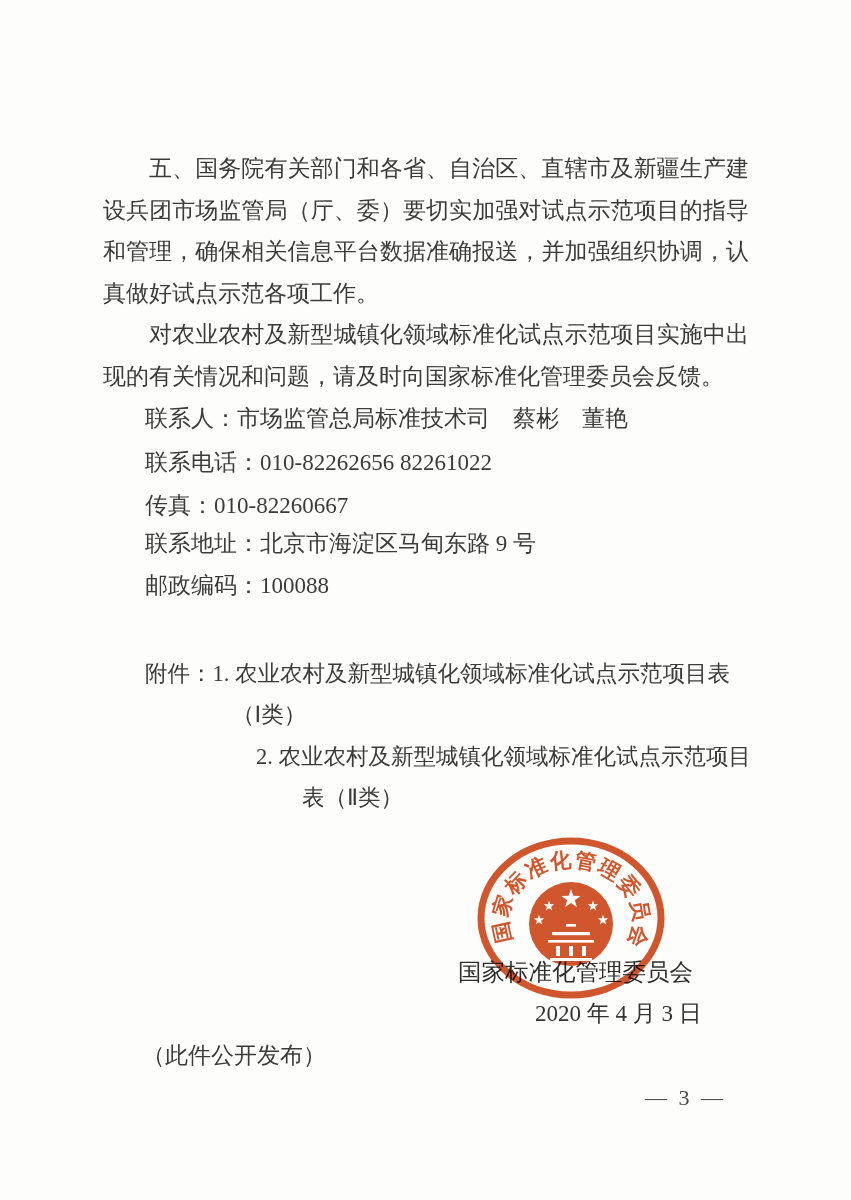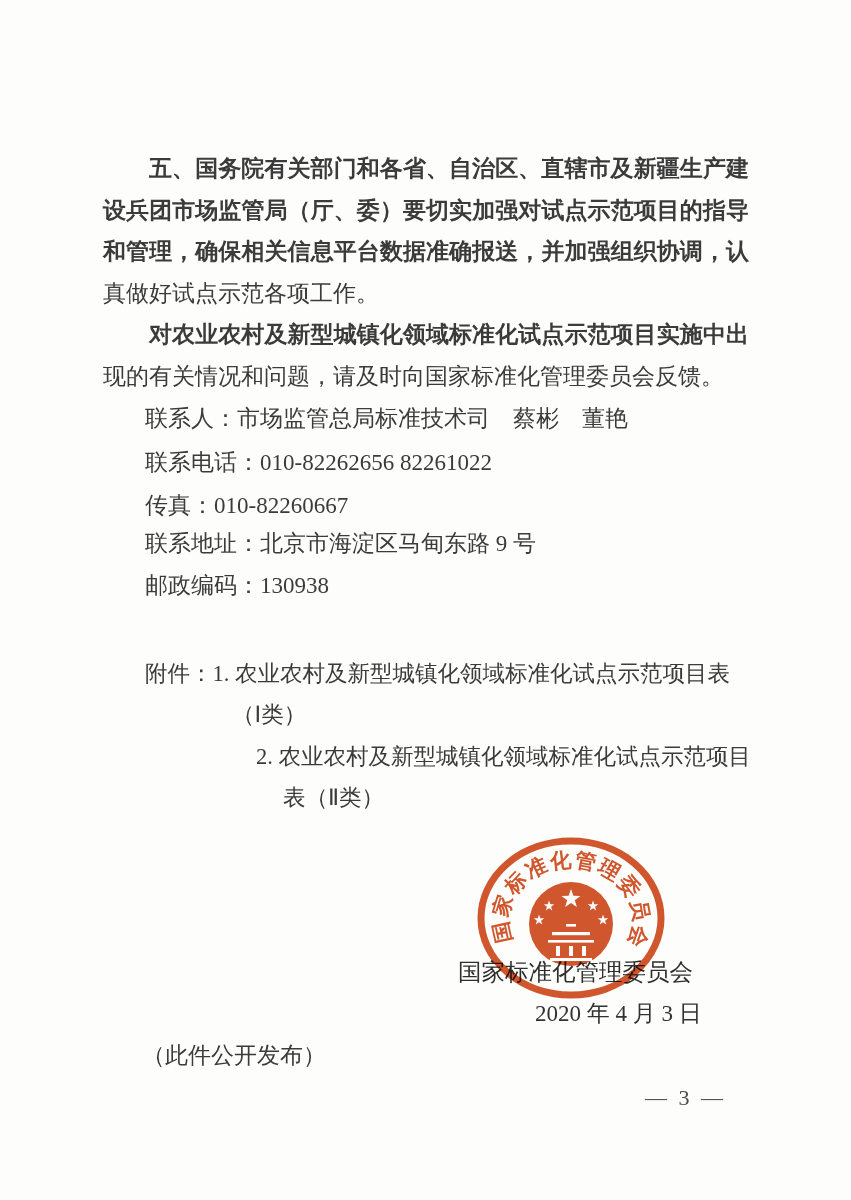--- a/index.html
+++ b/index.html
@@ -21,21 +21,20 @@
   }
   .para-line {
     left: 103px;
     width: 646px;
     box-sizing: border-box;
     white-space: normal;
   }
   .stretch {
     text-align: justify;
     text-align-last: justify;
-    font-weight: bold;
   }
   .indent { padding-left: 46px; }
   .contact-line { left: 145px; }
   .attach-line { font-size: 22.5px; }
   .signature-line {
     position: absolute;
     left: 458px; top: 956px;
     font-size: 23.5px;
     color: #2e2e2e;
     z-index: 1;
@@ -83,26 +82,26 @@
   <div class="cjk-line para-line" style="top:279px">真做好试点示范各项工作。</div>
   <div class="cjk-line para-line stretch" style="top:237px">和管理，确保相关信息平台数据准确报送，并加强组织协调，认</div>
 
   <div class="cjk-line para-line stretch indent" style="top:320px">对农业农村及新型城镇化领域标准化试点示范项目实施中出</div>
   <div class="cjk-line para-line" style="top:362px">现的有关情况和问题，请及时向国家标准化管理委员会反馈。</div>
 
   <div class="cjk-line contact-line" style="top:404px">联系人：市场监管总局标准技术司　蔡彬　董艳</div>
   <div class="cjk-line contact-line" style="top:448px">联系电话：010-82262656 82261022</div>
   <div class="cjk-line contact-line" style="top:491px">传真：010-82260667</div>
   <div class="cjk-line contact-line" style="top:529px">联系地址：北京市海淀区马甸东路 9 号</div>
-  <div class="cjk-line contact-line" style="top:571px">邮政编码：130938</div>
+  <div class="cjk-line contact-line" style="top:571px">邮政编码：100088</div>
 
   <div class="cjk-line attach-line" style="top:659px; left:145px">附件：1. 农业农村及新型城镇化领域标准化试点示范项目表</div>
   <div class="cjk-line attach-line" style="top:700px; left:232px">（Ⅰ类）</div>
   <div class="cjk-line attach-line" style="top:742px; left:256px">2. 农业农村及新型城镇化领域标准化试点示范项目</div>
-  <div class="cjk-line attach-line" style="top:783px; left:283px">表（Ⅱ类）</div>
+  <div class="cjk-line attach-line" style="top:783px; left:302px">表（Ⅱ类）</div>
 
   <div class="signature-line">国家标准化管理委员会</div>
   <div class="date-line">2020 年 4 月 3 日</div>
 
   <svg class="seal" viewBox="0 0 194 164">
 
     <ellipse cx="97" cy="82" rx="90" ry="77" fill="none" stroke-width="7" stroke="#cf4a1d"></ellipse>
 
     <defs>
       <path id="sealArc" d="M 42.4,110.5 A 63,53 0 1 1 151.6,110.5" fill="none"></path>

